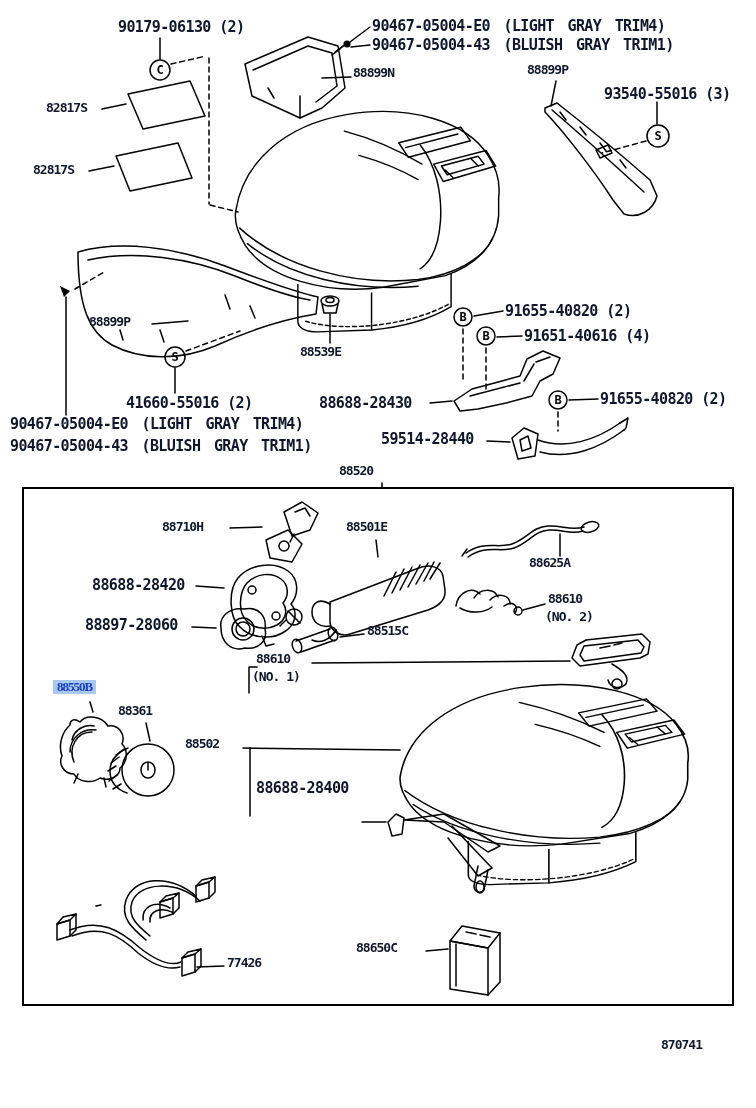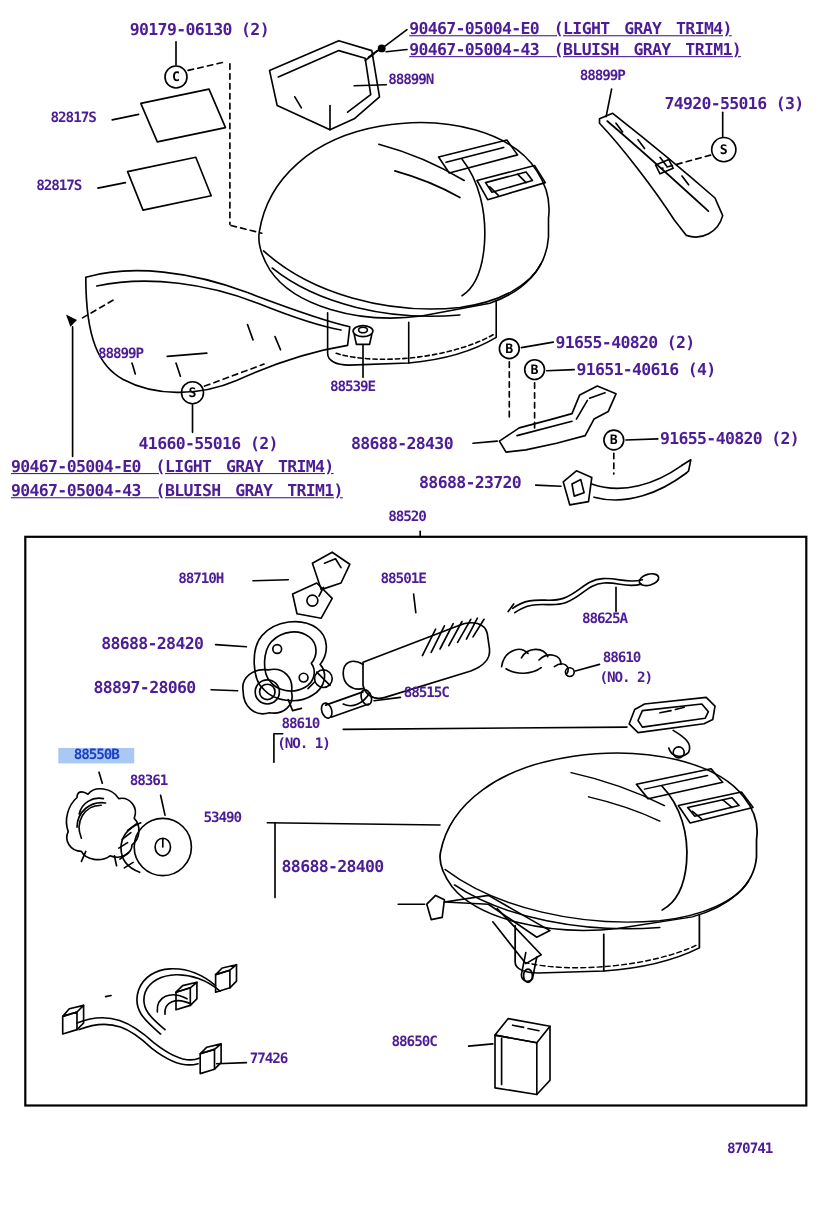--- a/index.html
+++ b/index.html
@@ -4,25 +4,25 @@
 <style>
   html,body{margin:0;padding:0;background:#fff;}
   .canvas{position:relative;width:756px;height:1108px;background:var(--page-bg,#fff);
     font-family:"DejaVu Sans Mono","Liberation Mono",monospace;overflow:hidden;}
   .lineart{position:absolute;left:0;top:0;color:var(--line-color,#000);}
   .lineart path,.lineart line,.lineart circle,.lineart ellipse,.lineart polyline{
     fill:none;stroke:currentColor;stroke-width:1.5;stroke-linecap:round;stroke-linejoin:round;}
   .lineart .fill{fill:currentColor;stroke:none;}
   .lineart text{fill:currentColor;stroke:none;font-weight:bold;font-size:12px;text-anchor:middle;
     font-family:"DejaVu Sans Mono",monospace;}
-  .lbl{position:absolute;font-weight:bold;color:#4c1d95;white-space:nowrap;line-height:1.05;
+  .lbl{position:absolute;font-weight:bold;color:#0f172a;white-space:nowrap;line-height:1.05;
     font-size:15px;letter-spacing:-0.6px;}
   .lbl.big{font-size:13px;letter-spacing:-1px;}
-  .lbl.wide{word-spacing:5px;text-decoration:underline;}
-  .lbl.hl{background:var(--highlight-bg,#a9c9f2);color:var(--highlight-text,#1d3fc4);padding:0 14px;}
+  .lbl.wide{word-spacing:5px;}
+  .lbl.hl{background:var(--highlight-bg,#a9c9f2);color:var(--highlight-text,#1d3fc4);padding:0 4px;font-family:Liberation Serif, serif;}
   .subbox{position:absolute;left:22px;top:487px;width:708px;height:515px;border:2px solid #000;}
 </style>
 </head>
 <body>
 
 <div class="canvas">
 
   <svg class="lineart" width="756" height="1108" viewBox="0 0 756 1108">
     <defs>
       <g id="coolerbox">
@@ -335,45 +335,45 @@
     </g>
   </svg>
 
   <div class="subbox"></div>
 
   <div class="lbl med" style="left:118px;top:20px">90179-06130 (2)</div>
   <div class="lbl med wide" style="left:372px;top:19px">90467-05004-E0 (LIGHT GRAY TRIM4)</div>
   <div class="lbl med wide" style="left:372px;top:38px">90467-05004-43 (BLUISH GRAY TRIM1)</div>
   <div class="lbl big" style="left:353px;top:66px">88899N</div>
   <div class="lbl big" style="left:527px;top:63px">88899P</div>
-  <div class="lbl med" style="left:604px;top:87px">74920-55016 (3)</div>
+  <div class="lbl med" style="left:604px;top:87px">93540-55016 (3)</div>
   <div class="lbl big" style="left:46px;top:101px">82817S</div>
   <div class="lbl big" style="left:33px;top:163px">82817S</div>
   <div class="lbl big" style="left:89px;top:315px">88899P</div>
   <div class="lbl big" style="left:300px;top:345px">88539E</div>
   <div class="lbl med" style="left:505px;top:304px">91655-40820 (2)</div>
   <div class="lbl med" style="left:524px;top:329px">91651-40616 (4)</div>
   <div class="lbl med" style="left:126px;top:396px">41660-55016 (2)</div>
   <div class="lbl med" style="left:319px;top:396px">88688-28430</div>
   <div class="lbl med" style="left:600px;top:392px">91655-40820 (2)</div>
   <div class="lbl med wide" style="left:10px;top:417px">90467-05004-E0 (LIGHT GRAY TRIM4)</div>
   <div class="lbl med wide" style="left:10px;top:439px">90467-05004-43 (BLUISH GRAY TRIM1)</div>
-  <div class="lbl med" style="left:381px;top:432px">88688-23720</div>
-  <div class="lbl big" style="left:353px;top:464px">88520</div>
+  <div class="lbl med" style="left:381px;top:432px">59514-28440</div>
+  <div class="lbl big" style="left:339px;top:464px">88520</div>
   <div class="lbl big" style="left:162px;top:520px">88710H</div>
   <div class="lbl big" style="left:346px;top:520px">88501E</div>
   <div class="lbl med" style="left:92px;top:578px">88688-28420</div>
   <div class="lbl big" style="left:529px;top:556px">88625A</div>
   <div class="lbl big" style="left:548px;top:592px">88610</div>
   <div class="lbl big" style="left:545px;top:610px">(NO. 2)</div>
   <div class="lbl med" style="left:85px;top:618px">88897-28060</div>
   <div class="lbl big" style="left:367px;top:624px">88515C</div>
   <div class="lbl big" style="left:256px;top:652px">88610</div>
   <div class="lbl big" style="left:252px;top:670px">(NO. 1)</div>
   <div class="lbl big hl" style="left:53px;top:680px">88550B</div>
   <div class="lbl big" style="left:118px;top:704px">88361</div>
-  <div class="lbl big" style="left:185px;top:737px">53490</div>
+  <div class="lbl big" style="left:185px;top:737px">88502</div>
   <div class="lbl med" style="left:256px;top:781px">88688-28400</div>
   <div class="lbl big" style="left:227px;top:956px">77426</div>
   <div class="lbl big" style="left:356px;top:941px">88650C</div>
   <div class="lbl big" style="left:661px;top:1038px">870741</div>
 
 </div>
 
 </body></html>

